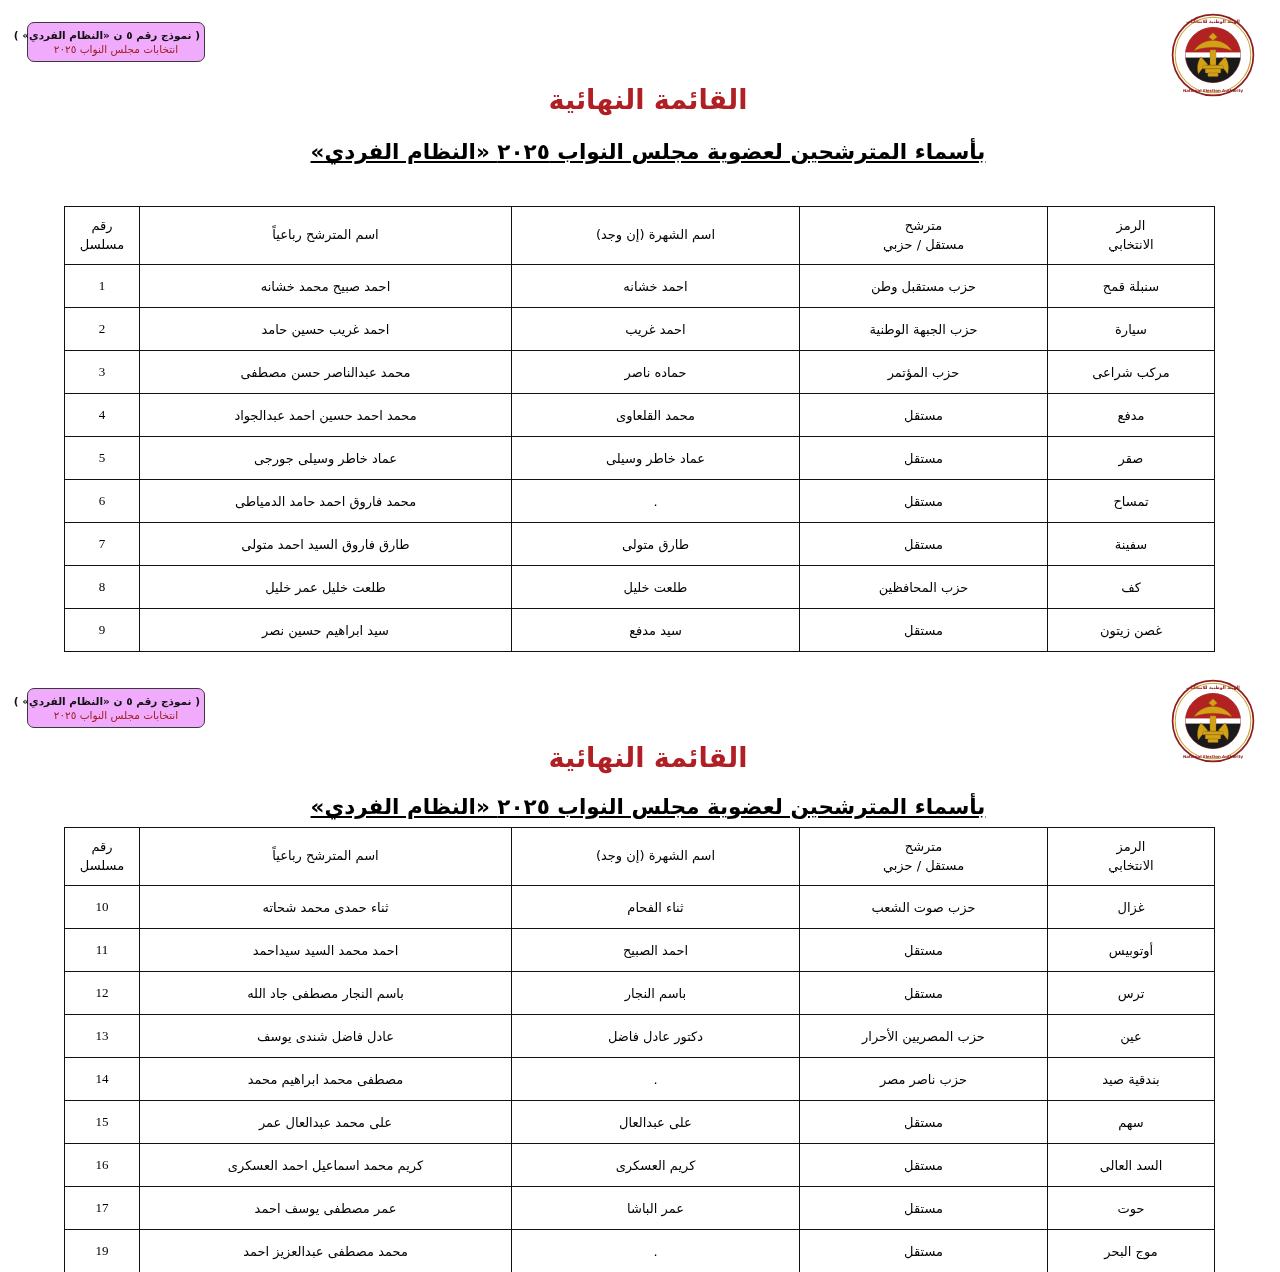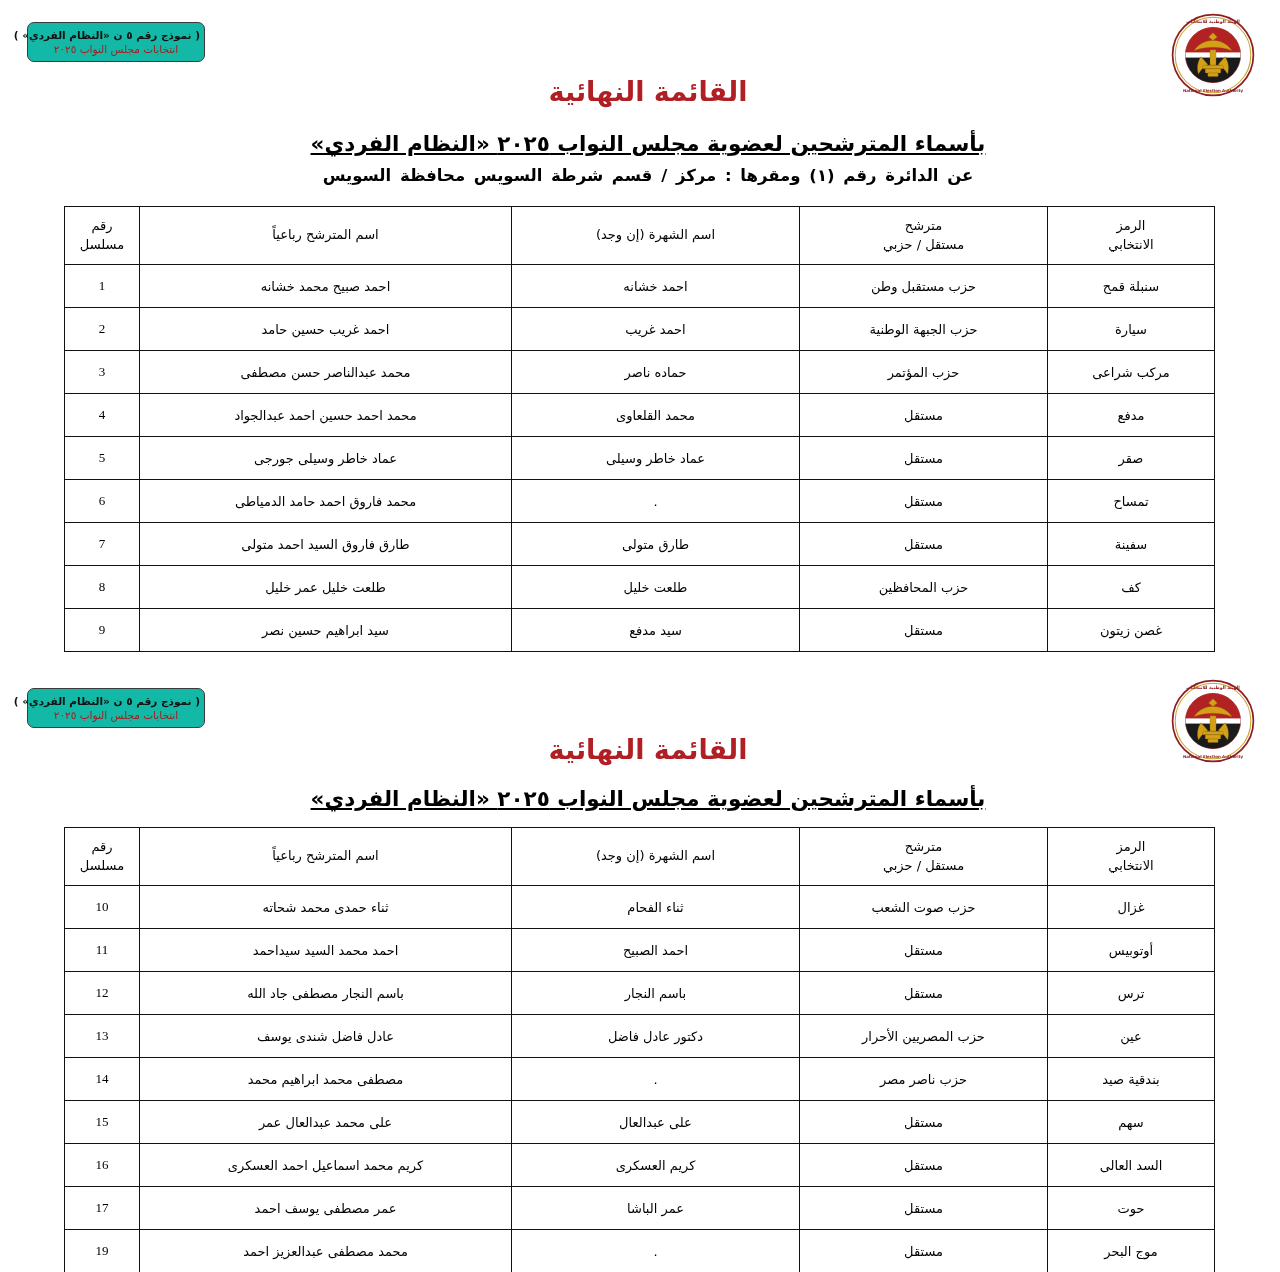--- a/index.html
+++ b/index.html
@@ -27,21 +27,21 @@
   
   .form-stamp {
     position: absolute;
     top: 22px;
     left: 27px;
     width: 178px;
     border: 1.4px solid #3a3a3a;
     border-radius: 7px;
     padding: 5px 4px 5px 4px;
     text-align: center;
-    background: #14b8a6;
+    background: #f0abfc;
     line-height: 1.35;
   }
   .form-stamp .stamp-line-1 {
     font-size: 10.5px;
     font-weight: bold;
     color: #111111;
     white-space: nowrap;
   }
   .form-stamp .stamp-line-2 {
     font-size: 10.5px;
@@ -60,20 +60,21 @@
     height: 86px;
   }
   .nea-logo svg { display: block; width: 86px; height: 86px; }
 
   
   .doc-heading {
     position: absolute;
     left: 16px;
     right: 0;
     text-align: center;
+    margin-top: 8px;
   }
   .title-main {
     font-size: 27px;
     font-weight: bold;
     color: #b01f24;
     letter-spacing: 0.5px;
   }
   .title-sub {
     font-size: 21.5px;
     font-weight: bold;
@@ -162,21 +163,20 @@
         <rect x="41" y="66" width="18" height="5" rx="1"></rect>
         <rect x="44" y="71" width="12" height="4" rx="1"></rect>
       </g>
       <text x="50" y="13" text-anchor="middle" font-family="DejaVu Sans, sans-serif" font-size="5.2" fill="#8f1d22" font-weight="bold">الهيئة الوطنية للانتخابات</text>
       <text x="50" y="93" text-anchor="middle" font-family="DejaVu Sans, sans-serif" font-size="4.6" fill="#8f1d22" font-weight="bold">National Election Authority</text>
     </svg>
   </div>
 
   <div class="doc-heading title-main" style="top:76px;">القائمة النهائية</div>
   <div class="doc-heading title-sub" style="top:131px;">بأسماء المترشحين لعضوية مجلس النواب ٢٠٢٥ «النظام الفردي»</div>
-  <div class="doc-heading title-district" style="top:166px;">عن الدائرة رقم  (١)   ومقرها : مركز / قسم شرطة السويس   محافظة  السويس</div>
 
   <div class="cand-table-wrap" style="top:206px;">
     <table class="cand-table">
       <colgroup>
         <col class="col-symbol">
           <col class="col-party">
           <col class="col-nick">
           <col class="col-name">
           <col class="col-serial">
       </colgroup>

